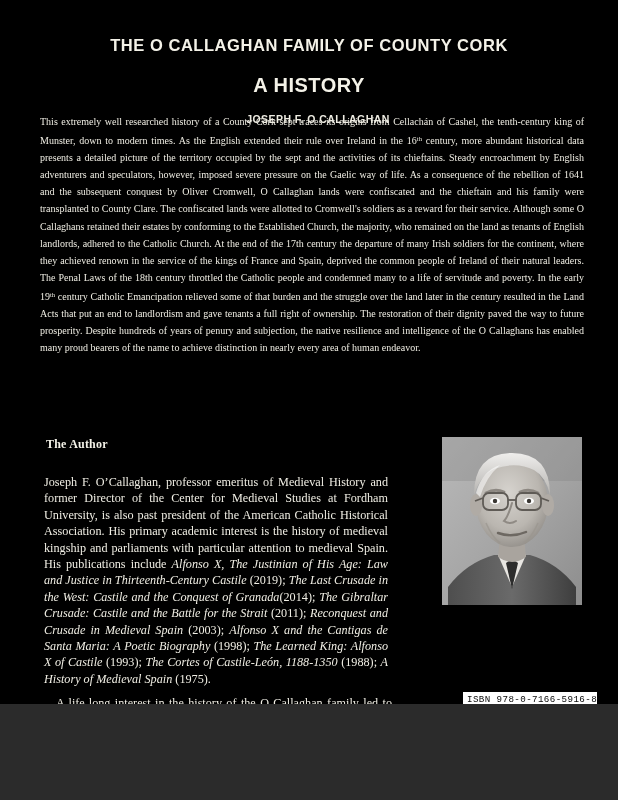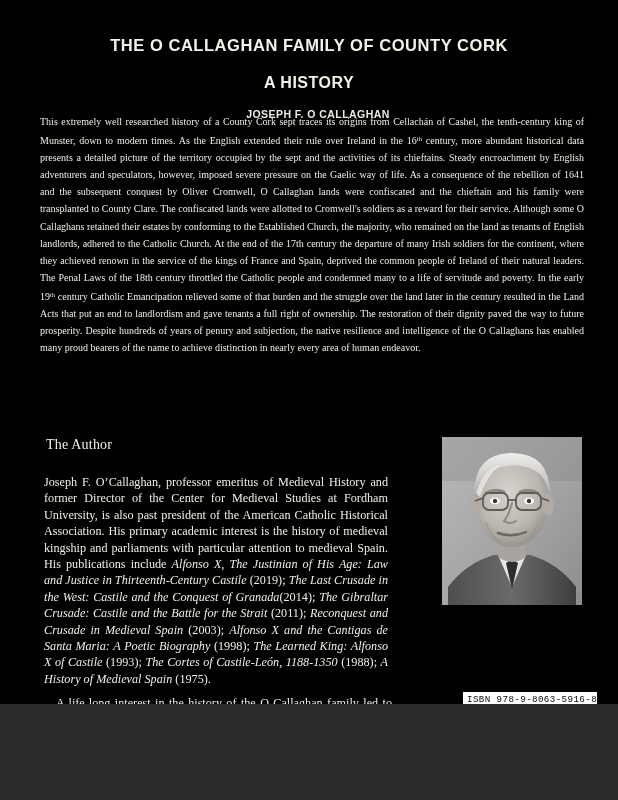--- a/index.html
+++ b/index.html
@@ -31,21 +31,21 @@
     font-weight: bold;
     font-size: 16.5px;
     letter-spacing: 0.55px;
     color: #f4f2e8;
     margin: 0;
     line-height: 1.2;
   }
   .book-subtitle {
     font-family: "Liberation Sans", "DejaVu Sans", sans-serif;
     font-weight: bold;
-    font-size: 16px;
+    font-size: 20px;
     letter-spacing: 0.5px;
     color: #f4f2e8;
     margin: 17px 0 0 0;
     line-height: 1.2;
   }
   .book-author {
     font-family: "Liberation Sans", "DejaVu Sans", sans-serif;
     font-weight: bold;
     font-size: 10.5px;
     letter-spacing: 0.45px;
@@ -72,22 +72,22 @@
     font-size: 0.66em;
     vertical-align: 0.45em;
   }
 
   
   .author-heading {
     position: absolute;
     left: 46px;
     top: 437px;
     font-family: "Liberation Serif", "DejaVu Serif", serif;
-    font-weight: normal;
-    font-size: 14px;
+    font-weight: bold;
+    font-size: 12px;
     color: #f4f2e8;
     letter-spacing: 0.2px;
   }
   .bio {
     position: absolute;
     left: 40px;
     width: 352px;
     top: 470px;
     font-size: 12.2px;
     line-height: 16.4px;
@@ -272,21 +272,21 @@
       <path d="M70 66 Q66 80 62 84 Q68 88 74 84" stroke="#8f8a84" stroke-width="2" fill="none" stroke-linecap="round"></path>
 
       <path d="M56 96 Q70 101 84 95" stroke="#6d6862" stroke-width="2.4" fill="none" stroke-linecap="round"></path>
 
       <path d="M44 86 Q50 100 58 106" stroke="#9a958f" stroke-width="1.6" fill="none" opacity="0.7"></path>
       <path d="M96 86 Q90 100 82 106" stroke="#9a958f" stroke-width="1.6" fill="none" opacity="0.7"></path>
     </svg>
   </div>
 
   <div class="barcode-block">
-    <div class="isbn-line">ISBN 978-9-8063-5916-8</div>
+    <div class="isbn-line">ISBN 978-0-7166-5916-8</div>
     <div class="bars-top-row">
       <svg class="bars-mini" id="bars-mini" viewBox="0 0 72 9" preserveAspectRatio="none">
           <rect x="5.26" y="0" width="1.15" height="9" fill="#0a0a0a"></rect>
           <rect x="6.41" y="0" width="1.85" height="9" fill="#0a0a0a"></rect>
           <rect x="10.98" y="0" width="0.88" height="9" fill="#0a0a0a"></rect>
           <rect x="14.51" y="0" width="1.42" height="9" fill="#0a0a0a"></rect>
           <rect x="15.93" y="0" width="2.06" height="9" fill="#0a0a0a"></rect>
           <rect x="17.99" y="0" width="1.37" height="9" fill="#0a0a0a"></rect>
           <rect x="19.35" y="0" width="2.16" height="9" fill="#0a0a0a"></rect>
           <rect x="22.46" y="0" width="2.08" height="9" fill="#0a0a0a"></rect>

